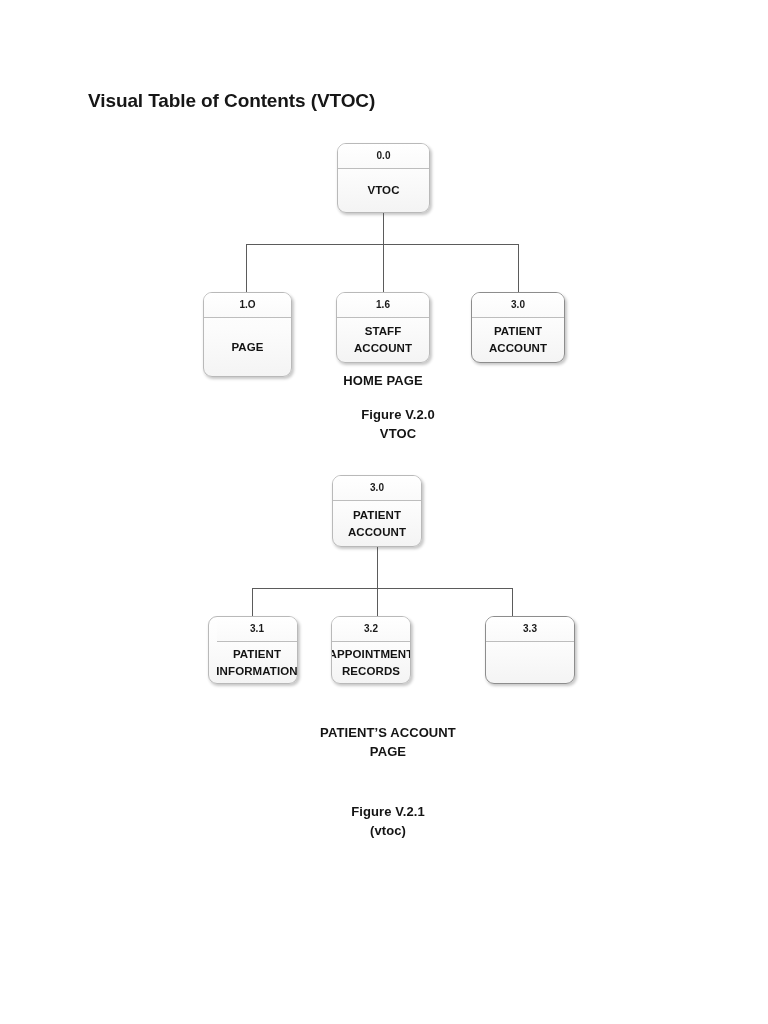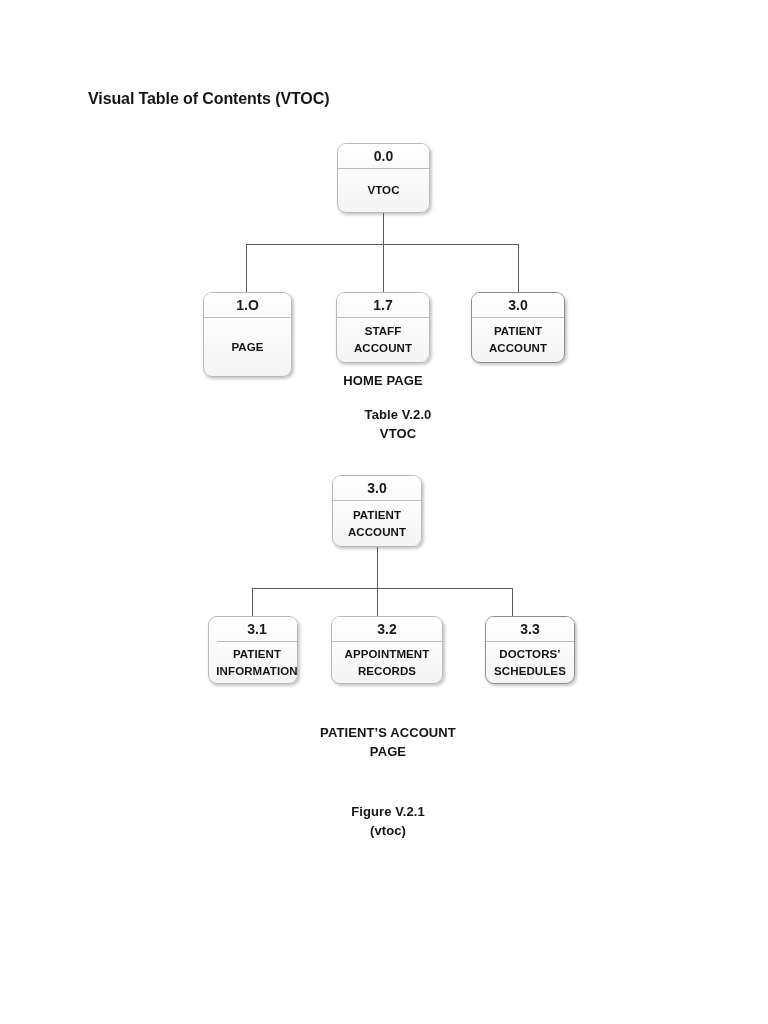--- a/index.html
+++ b/index.html
@@ -22,21 +22,21 @@
     height: 1024px;
     background: #ffffff;
     overflow: hidden;
   }
 
   
   .doc-title {
     position: absolute;
     left: 88px;
     top: 90px;
-    font-size: 16px;
+    font-size: 19px;
     font-weight: bold;
     color: #161616;
     letter-spacing: -0.1px;
     white-space: nowrap;
   }
 
   
   .diagram {
     position: absolute;
     left: 0;
@@ -55,21 +55,21 @@
     display: flex;
     flex-direction: column;
   }
   .node.strong {
     border-color: #8d8d8d;
   }
   .node-head {
     height: 24px;
     line-height: 24px;
     text-align: center;
-    font-size: 14px;
+    font-size: 10px;
     font-weight: bold;
     color: #1a1a1a;
     border-bottom: 1px solid #bdbdbd;
     background: linear-gradient(to bottom, #ffffff 0%, #fafafa 100%);
     flex: 0 0 auto;
   }
   .node-body {
     flex: 1 1 auto;
     display: flex;
     align-items: center;
@@ -127,33 +127,33 @@
     <div class="line-v" style="left:246px; top:244px; height:48px;"></div>
     <div class="line-v" style="left:383px; top:244px; height:48px;"></div>
     <div class="line-v" style="left:518px; top:244px; height:48px;"></div>
 
     <div class="node" style="left:203px; top:292px; width:89px; height:85px;">
       <div class="node-head">1.O</div>
       <div class="node-body">PAGE</div>
     </div>
 
     <div class="node" style="left:336px; top:292px; width:94px; height:71px;">
-      <div class="node-head">1.7</div>
+      <div class="node-head">1.6</div>
       <div class="node-body">STAFF
 ACCOUNT</div>
     </div>
 
     <div class="node strong" style="left:471px; top:292px; width:94px; height:71px;">
       <div class="node-head">3.0</div>
       <div class="node-body">PATIENT
 ACCOUNT</div>
     </div>
 
     <div class="caption" style="left:283px; top:371px; width:200px;">HOME PAGE</div>
-    <div class="caption" style="left:298px; top:405px; width:200px;">Table V.2.0
+    <div class="caption" style="left:298px; top:405px; width:200px;">Figure V.2.0
 VTOC</div>
   </div>
 
   <div class="diagram" style="top:0;height:420px;">
 
     <div class="node" style="left:332px; top:475px; width:90px; height:72px;">
       <div class="node-head">3.0</div>
       <div class="node-body">PATIENT
 ACCOUNT</div>
     </div>
@@ -163,30 +163,28 @@
     <div class="line-v" style="left:252px; top:588px; height:28px;"></div>
     <div class="line-v" style="left:377px; top:588px; height:28px;"></div>
     <div class="line-v" style="left:512px; top:588px; height:28px;"></div>
 
     <div class="node" style="left:208px; top:616px; width:90px; height:68px;padding-left:8px;">
       <div class="node-head">3.1</div>
       <div class="node-body">PATIENT
 INFORMATION</div>
     </div>
 
-    <div class="node" style="left:331px; top:616px; width:112px; height:68px;">
+    <div class="node" style="left:331px; top:616px; width:80px; height:68px;">
       <div class="node-head">3.2</div>
       <div class="node-body">APPOINTMENT
 RECORDS</div>
     </div>
 
     <div class="node strong" style="left:467px; top:616px; width:90px; height:68px;margin-left:18px;">
       <div class="node-head">3.3</div>
-      <div class="node-body">DOCTORS’
-SCHEDULES</div>
     </div>
 
     <div class="caption" style="left:288px; top:723px; width:200px;">PATIENT’S ACCOUNT
 PAGE</div>
     <div class="caption" style="left:288px; top:774px; width:200px;margin-top:28px;">Figure V.2.1
 (vtoc)</div>
   </div>
 
 </div>
 

